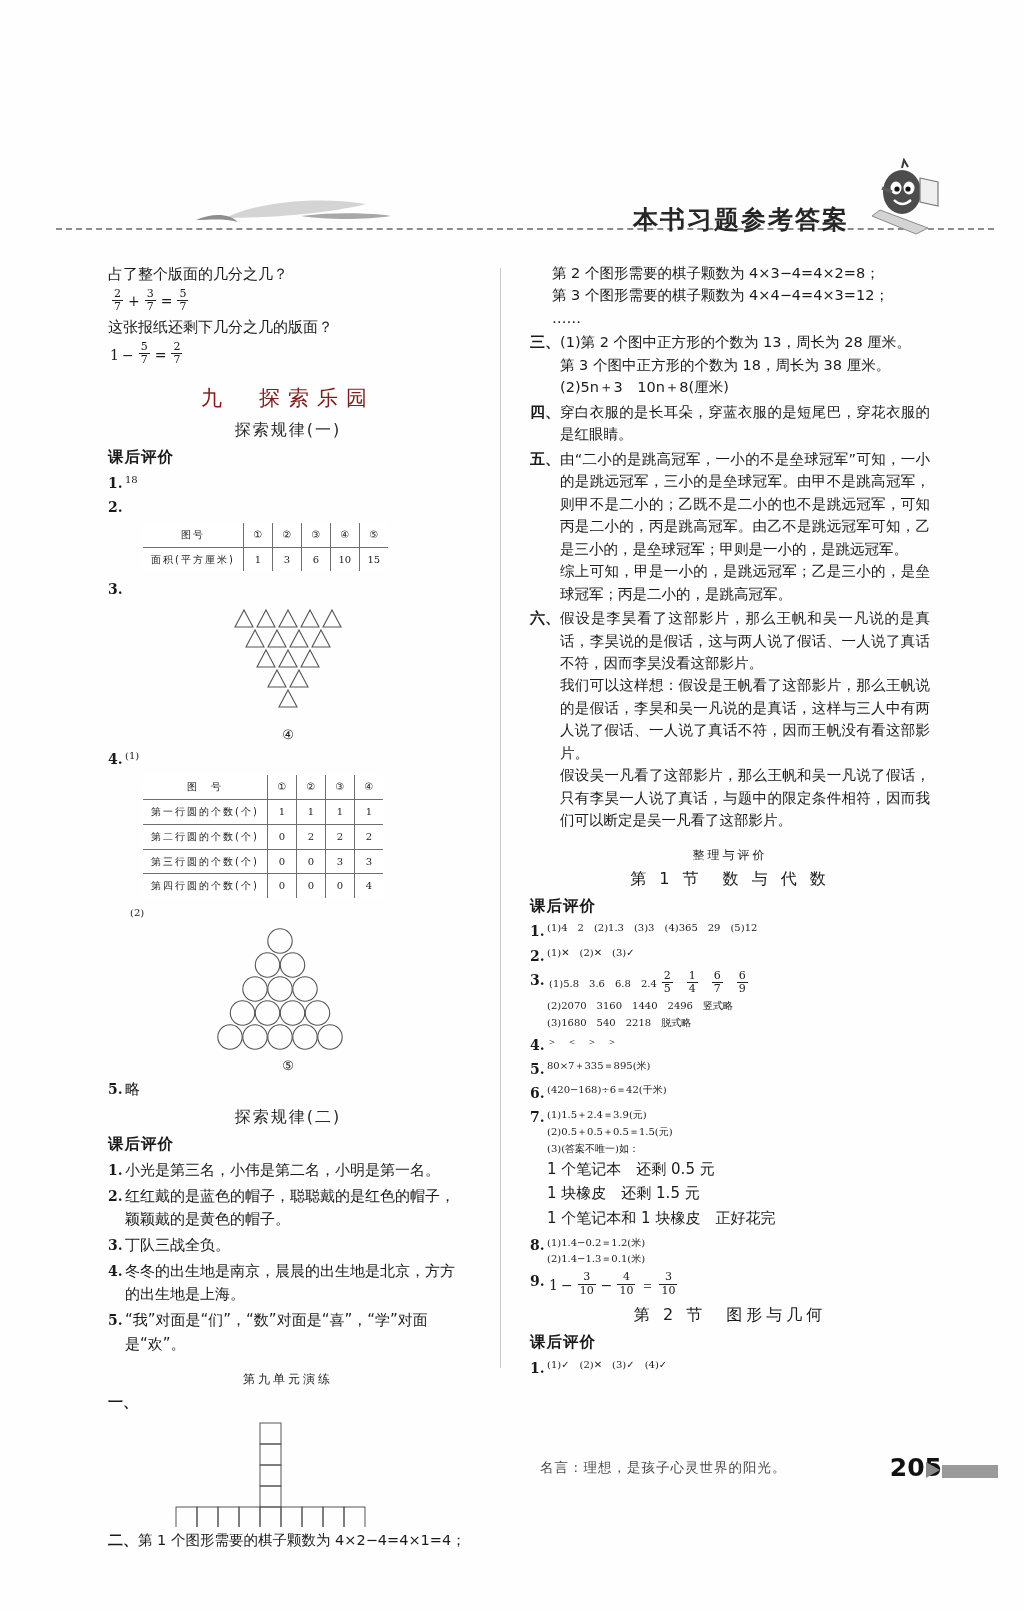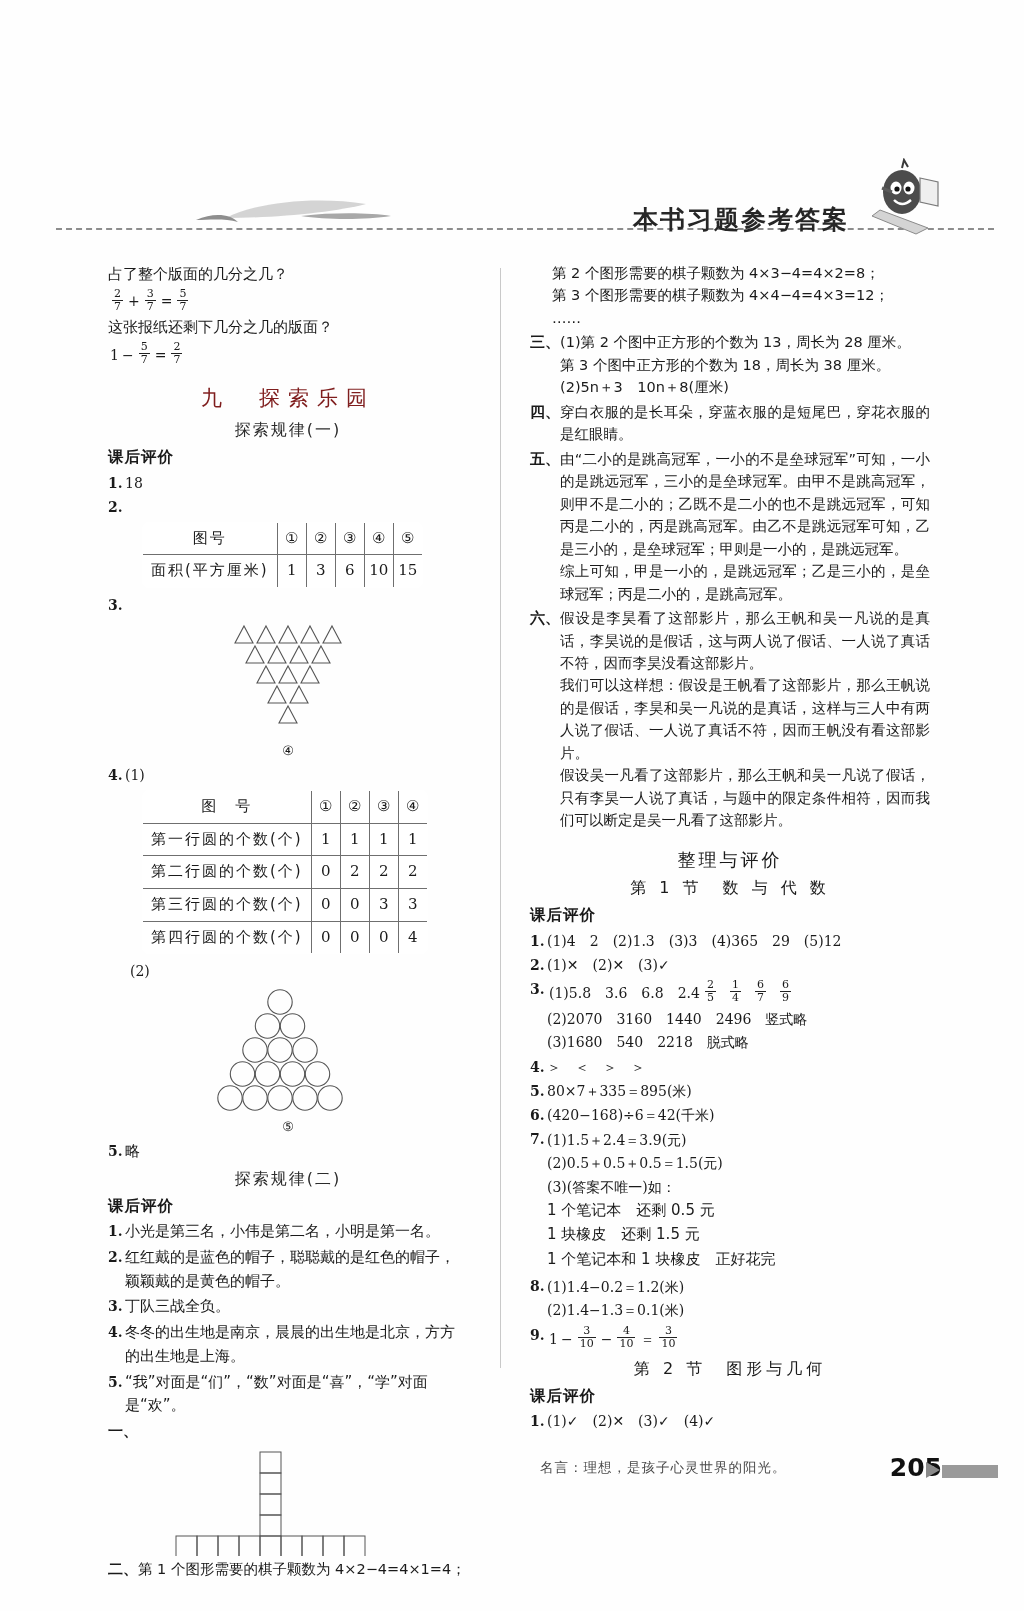--- a/index.html
+++ b/index.html
@@ -71,41 +71,41 @@
     left: 500px;
     top: 268px;
     width: 0;
     height: 1100px;
     border-left: 1px solid #c9c9c9;
   }
 
   
   .line { margin: 1px 0; }
   .cn { font-family: "DejaVu Sans", "Liberation Sans", sans-serif; font-size: 15px; }
-  .math { font-family: "DejaVu Serif", "Liberation Serif", serif; font-size: 14px; }
+  .math { font-family: "DejaVu Serif", "Liberation Serif", serif; font-size: 10px; }
 
   .unit-title {
     text-align: center;
     font-size: 21px;
     letter-spacing: 8px;
     margin: 14px 0 2px 0;
     font-family: "DejaVu Sans", "Liberation Sans", sans-serif;
     color: #7f1d1d;
   }
   .lesson-title {
     text-align: center;
     font-size: 16px;
     letter-spacing: 2px;
     margin: 0 0 3px 0;
     font-family: "DejaVu Sans", "Liberation Sans", sans-serif;
     color: #2b2b2b;
   }
   .section-title {
     text-align: center;
-    font-size: 18px;
+    font-size: 12px;
     letter-spacing: 3px;
     margin: 14px 0 1px 0;
     font-family: Liberation Sans, sans-serif;
   }
   .sub-section-title {
     text-align: center;
     font-size: 16px;
     letter-spacing: 4px;
     margin: 0 0 3px 0;
     font-family: "DejaVu Sans", "Liberation Sans", sans-serif;
@@ -177,21 +177,21 @@
     font-size: 14px;
     margin: 2px 0 2px 2px;
   }
 
   
   .tbl-wrap { margin: 4px 0 6px 34px; }
   table.ans {
     border-collapse: collapse;
     border: 1px solid #3a3a3a;
     border-radius: 7px;
-    font-size: 15px;
+    font-size: 10px;
     font-family: "DejaVu Sans", "Liberation Sans", sans-serif;
     background: #fff;
   }
   table.ans td {
     border: 1px solid #6f6f6f;
     padding: 4px 3px;
     text-align: center;
     white-space: nowrap;
   }
   table.ans td.label {
@@ -466,20 +466,21 @@
         <div class="item">
           <span class="item-num">4.</span>
           <span class="item-body cn">冬冬的出生地是南京，晨晨的出生地是北京，方方的出生地是上海。</span>
         </div>
         <div class="item">
           <span class="item-num">5.</span>
           <span class="item-body cn">“我”对面是“们”，“数”对面是“喜”，“学”对面是“欢”。</span>
         </div>
       </div>
 
+    <div class="section-title">第九单元演练</div>
     <div class="citem">
       <span class="citem-num">一、</span>
     </div>
     <div class="fig">
       <svg class="figsvg" id="fig-grid" width="300" height="108">
           <rect x="122" y="4" width="21" height="21" fill="none" stroke="#555" stroke-width="1"></rect>
           <rect x="122" y="25" width="21" height="21" fill="none" stroke="#555" stroke-width="1"></rect>
           <rect x="122" y="46" width="21" height="21" fill="none" stroke="#555" stroke-width="1"></rect>
           <rect x="122" y="67" width="21" height="21" fill="none" stroke="#555" stroke-width="1"></rect>
           <rect x="38" y="88" width="21" height="21" fill="none" stroke="#555" stroke-width="1"></rect>

